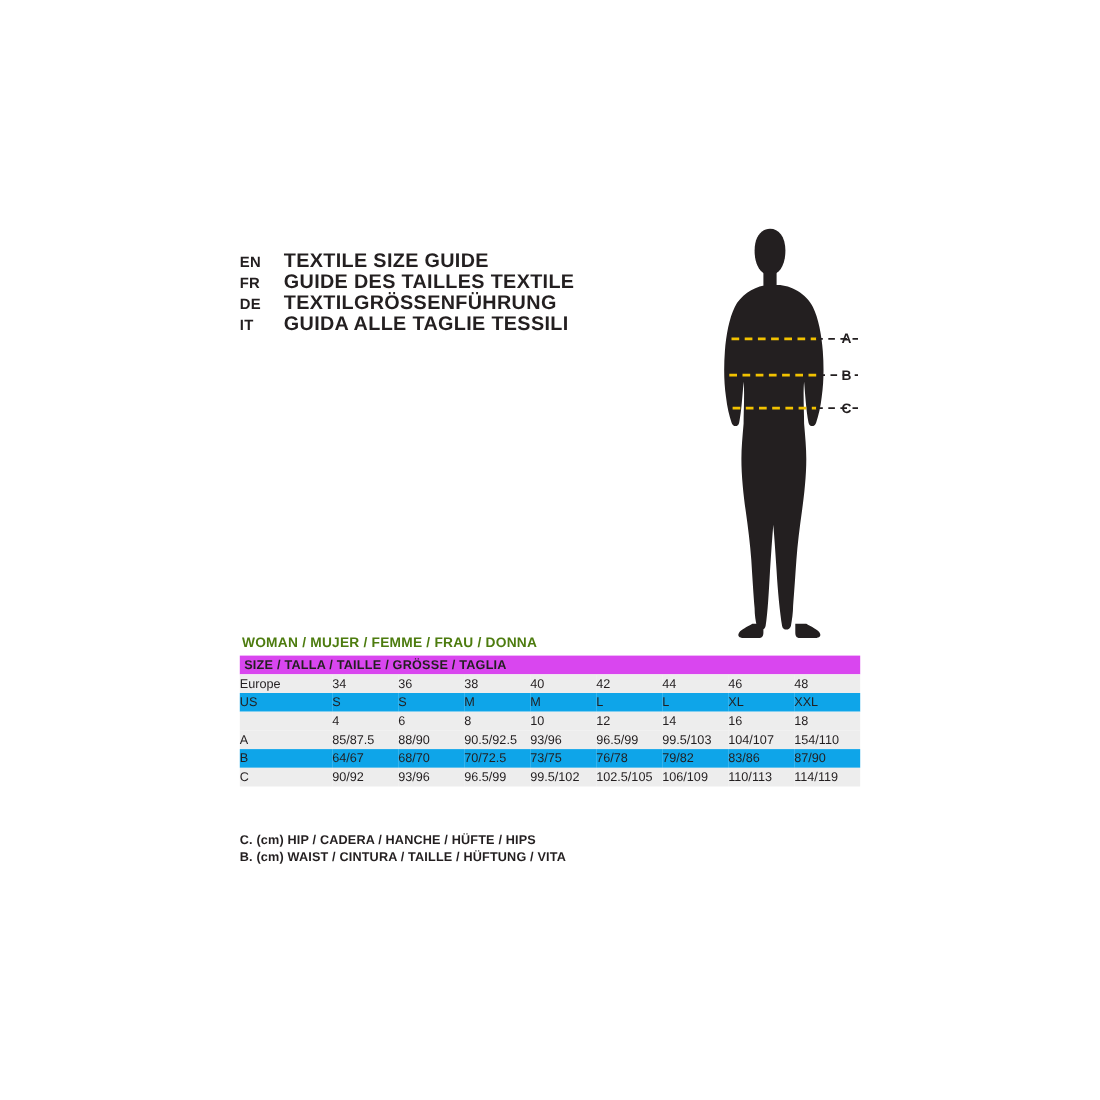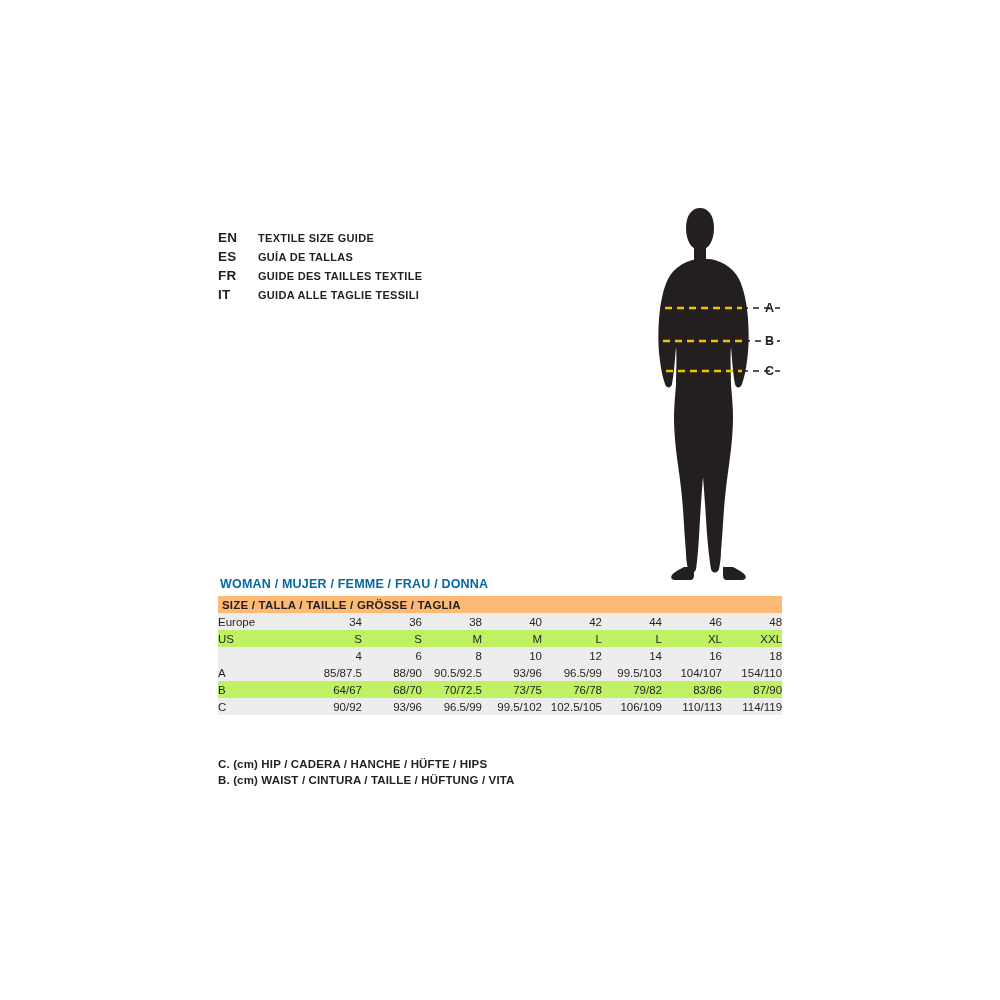--- a/index.html
+++ b/index.html
@@ -38,21 +38,21 @@
     white-space: nowrap;
   }
   .lang-code {
     width: 40px;
     font-size: 13.5px;
     font-weight: bold;
     letter-spacing: 0.2px;
     color: #231f20;
   }
   .lang-title {
-    font-size: 11px;
+    font-size: 18px;
     font-weight: bold;
     letter-spacing: 0.3px;
     color: #231f20;
   }
 
   
   .figure-wrap {
     position: absolute;
     left: 630px;
     top: 195px;
@@ -77,58 +77,58 @@
     position: absolute;
     left: 218px;
     top: 565px;
     width: 564px;
   }
   .woman-title {
     font-size: 12.5px;
     font-weight: bold;
     letter-spacing: 0.2px;
     padding: 0 0 5px 2px;
-    color: #0369a1;
+    color: #4d7c0f;
   }
 
   table.size-table {
     border-collapse: collapse;
     width: 564px;
     table-layout: fixed;
     font-size: 11.5px;
     color: #231f20;
   }
   table.size-table td {
     height: 17px;
     padding: 0;
     vertical-align: middle;
   }
   .col-label { width: 84px; }
   .col-size  { width: 60px; }
 
   .row-head td {
-    background: #fdba74;
+    background: #d946ef;
     font-weight: bold;
     font-size: 11.5px;
     letter-spacing: 0.2px;
   }
   .row-head td.head-cell {
     padding-left: 4px;
   }
   .row-grey td { background: #ededed; }
-  .row-white td { background: #bef264; }
+  .row-white td { background: #0ea5e9; }
 
   td.rowlabel {
     padding-left: 4px;
     text-align: left;
     font-weight: normal;
     margin-left: 36px;
   }
   td.val {
-    text-align: right;
+    text-align: left;
     font-weight: normal;
   }
 
   
   .legend {
     position: absolute;
     left: 218px;
     top: 744px;
     width: 520px;
   }
@@ -145,26 +145,26 @@
 <body>
 
 <div id="sheet">
 
   <div class="lang-block">
     <div class="lang-row">
       <span class="lang-code">EN</span>
       <span class="lang-title">TEXTILE SIZE GUIDE</span>
     </div>
     <div class="lang-row">
-      <span class="lang-code">ES</span>
-      <span class="lang-title">GUÍA DE TALLAS</span>
+      <span class="lang-code">FR</span>
+      <span class="lang-title">GUIDE DES TAILLES TEXTILE</span>
     </div>
     <div class="lang-row">
-      <span class="lang-code">FR</span>
-      <span class="lang-title">GUIDE DES TAILLES TEXTILE</span>
+      <span class="lang-code">DE</span>
+      <span class="lang-title">TEXTILGRÖSSENFÜHRUNG</span>
     </div>
     <div class="lang-row">
       <span class="lang-code">IT</span>
       <span class="lang-title">GUIDA ALLE TAGLIE TESSILI</span>
     </div>
   </div>
 
   <div class="figure-wrap">
     <svg width="160" height="385" viewBox="0 0 160 385" xmlns="http://www.w3.org/2000/svg">
       <g fill="#231f20">

